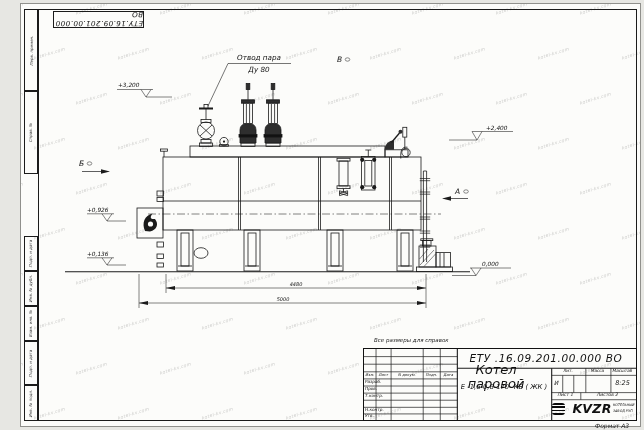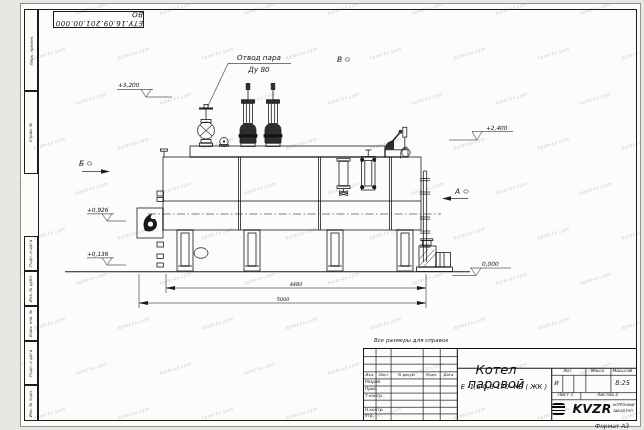--- a/index.html
+++ b/index.html
@@ -158,20 +158,21 @@
         <line x1="187" y1="26" x2="271" y2="26"></line>
           <line x1="187" y1="43" x2="271" y2="43"></line>
         <line x1="187" y1="50" x2="271" y2="50"></line>
         <line x1="198" y1="26" x2="198" y2="43"></line>
           <line x1="209" y1="26" x2="209" y2="43"></line>
         <line x1="221" y1="19" x2="221" y2="43"></line>
           <line x1="246" y1="19" x2="246" y2="43"></line>
         <line x1="216" y1="43" x2="216" y2="50"></line>
       </g>
     </svg>
+    <div class="txt" style="left:93px;top:0;width:178px;height:19px;font-size:10.5px;letter-spacing:.6px">ЕТУ .16.09.201.00.000  ВО</div>
     <div class="txt" style="left:0;top:22.5px;width:12px;height:7px;font-size:3.8px">Изм.</div>
     <div class="txt" style="left:12px;top:22.5px;width:15px;height:7px;font-size:3.8px">Лист</div>
     <div class="txt" style="left:27px;top:22.5px;width:32px;height:7px;font-size:3.8px">N докум.</div>
     <div class="txt" style="left:59px;top:22.5px;width:17px;height:7px;font-size:3.8px">Подп.</div>
     <div class="txt" style="left:76px;top:22.5px;width:17px;height:7px;font-size:3.8px">Дата</div>
     <div class="txt txl" style="left:1px;top:29.5px;width:26px;height:7px;font-size:4.2px">Разраб.</div>
     <div class="txt txl" style="left:1px;top:36.5px;width:26px;height:7px;font-size:4.2px">Пров.</div>
     <div class="txt txl" style="left:1px;top:43.5px;width:26px;height:7px;font-size:4.2px">Т.контр.</div>
     <div class="txt txl" style="left:1px;top:57.5px;width:26px;height:7px;font-size:4.2px">Н.контр.</div>
     <div class="txt txl" style="left:1px;top:64px;width:26px;height:6px;font-size:4.2px">Утв.</div>

